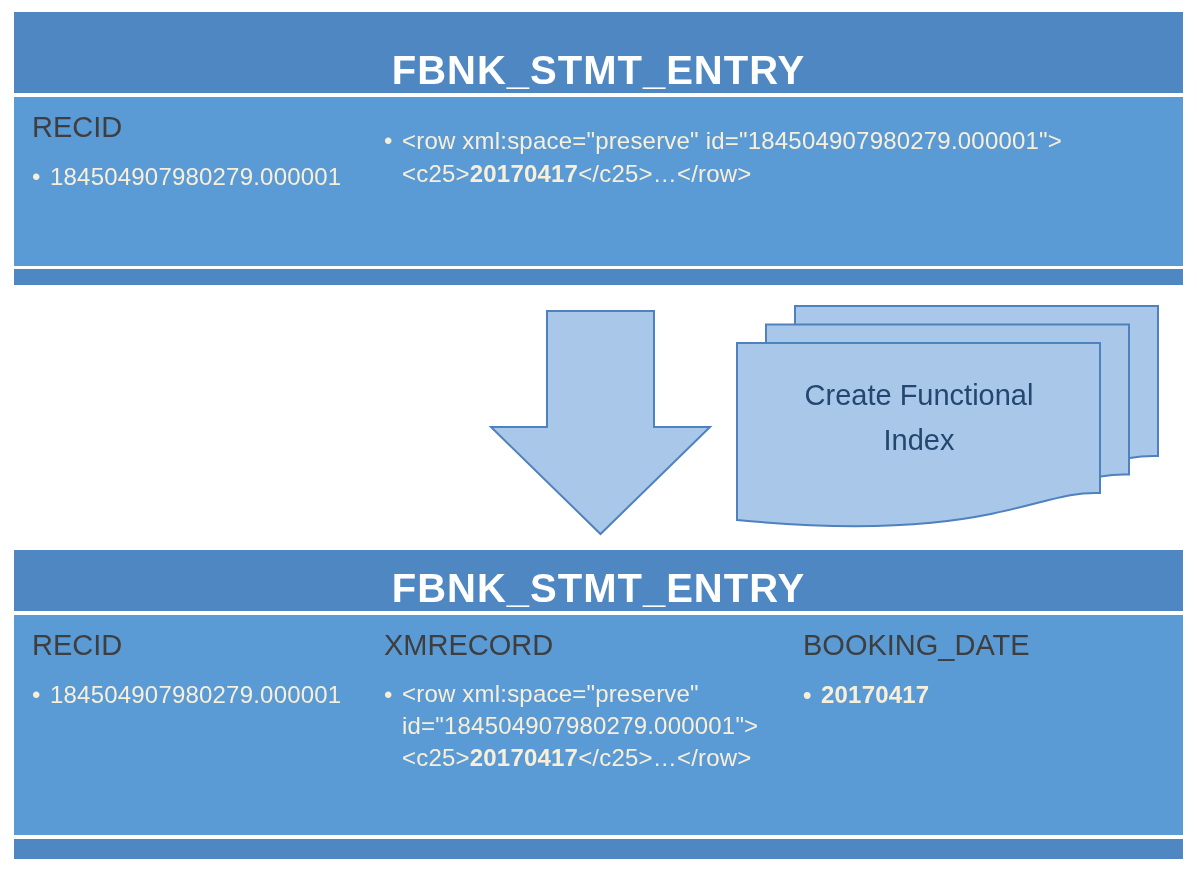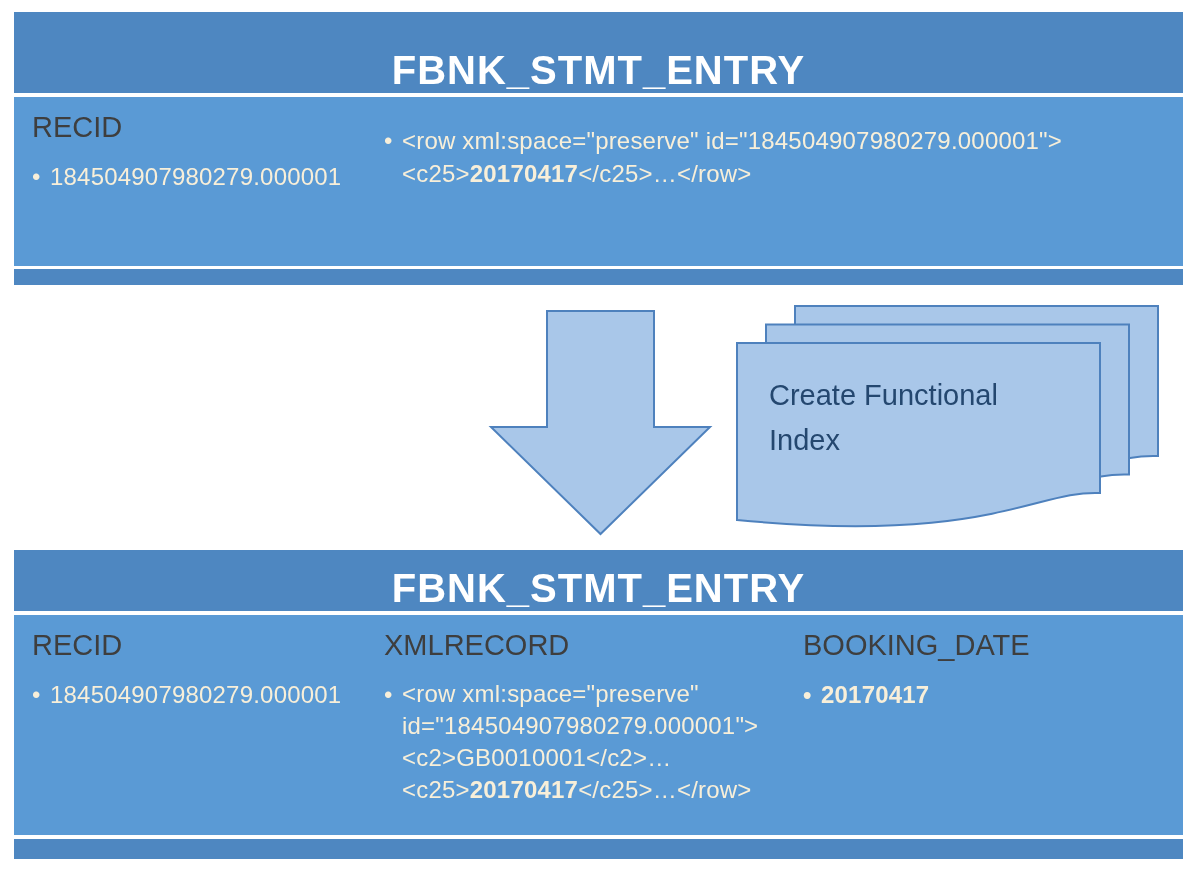--- a/index.html
+++ b/index.html
@@ -70,20 +70,21 @@
   .flow-svg { position:absolute; left:480px; top:290px; width:690px; height:256px; }
   .shape { fill:var(--shape_fill); stroke:var(--shape_border); stroke-width:2; }
 
   .doc-label {
     position:absolute; left:737px; top:366px; width:364px; height:104px;
     display:flex; align-items:center; justify-content:center;
     pointer-events:none;
   }
   .doc-label span {
     display:block; width:300px;
+    text-align:center;
     color:var(--doc_text);
     font-size:29px; line-height:45px;
   }
 </style>
 </head>
 <body>
 
 <div class="tbl tbl-top">
   <div class="band band-head">
     <div class="band-title">FBNK_STMT_ENTRY</div>
@@ -127,27 +128,26 @@
   </div>
   <div class="cells">
     <div class="cell col-recid">
       <div class="cell-header">RECID</div>
       <div class="bullet-row">
         <span class="bullet-marker">•</span>
         <div class="bullet-text">184504907980279.000001</div>
       </div>
     </div>
     <div class="cell col-flex">
-      <div class="cell-header">XMLRECORD</div>
+      <div class="cell-header">XMRECORD</div>
       <div class="bullet-row">
         <span class="bullet-marker">•</span>
         <div class="bullet-text">
           <div>&lt;row xml:space="preserve"</div>
           <div>id="184504907980279.000001"&gt;</div>
-          <div>&lt;c2&gt;GB0010001&lt;/c2&gt;…</div>
           <div><span>&lt;c25&gt;</span><span class="b">20170417</span><span>&lt;/c25&gt;…&lt;/row&gt;</span></div>
         </div>
       </div>
     </div>
     <div class="cell col-booking">
       <div class="cell-header">BOOKING_DATE</div>
       <div class="bullet-row">
         <span class="bullet-marker b">•</span>
         <div class="bullet-text b">20170417</div>
       </div>

